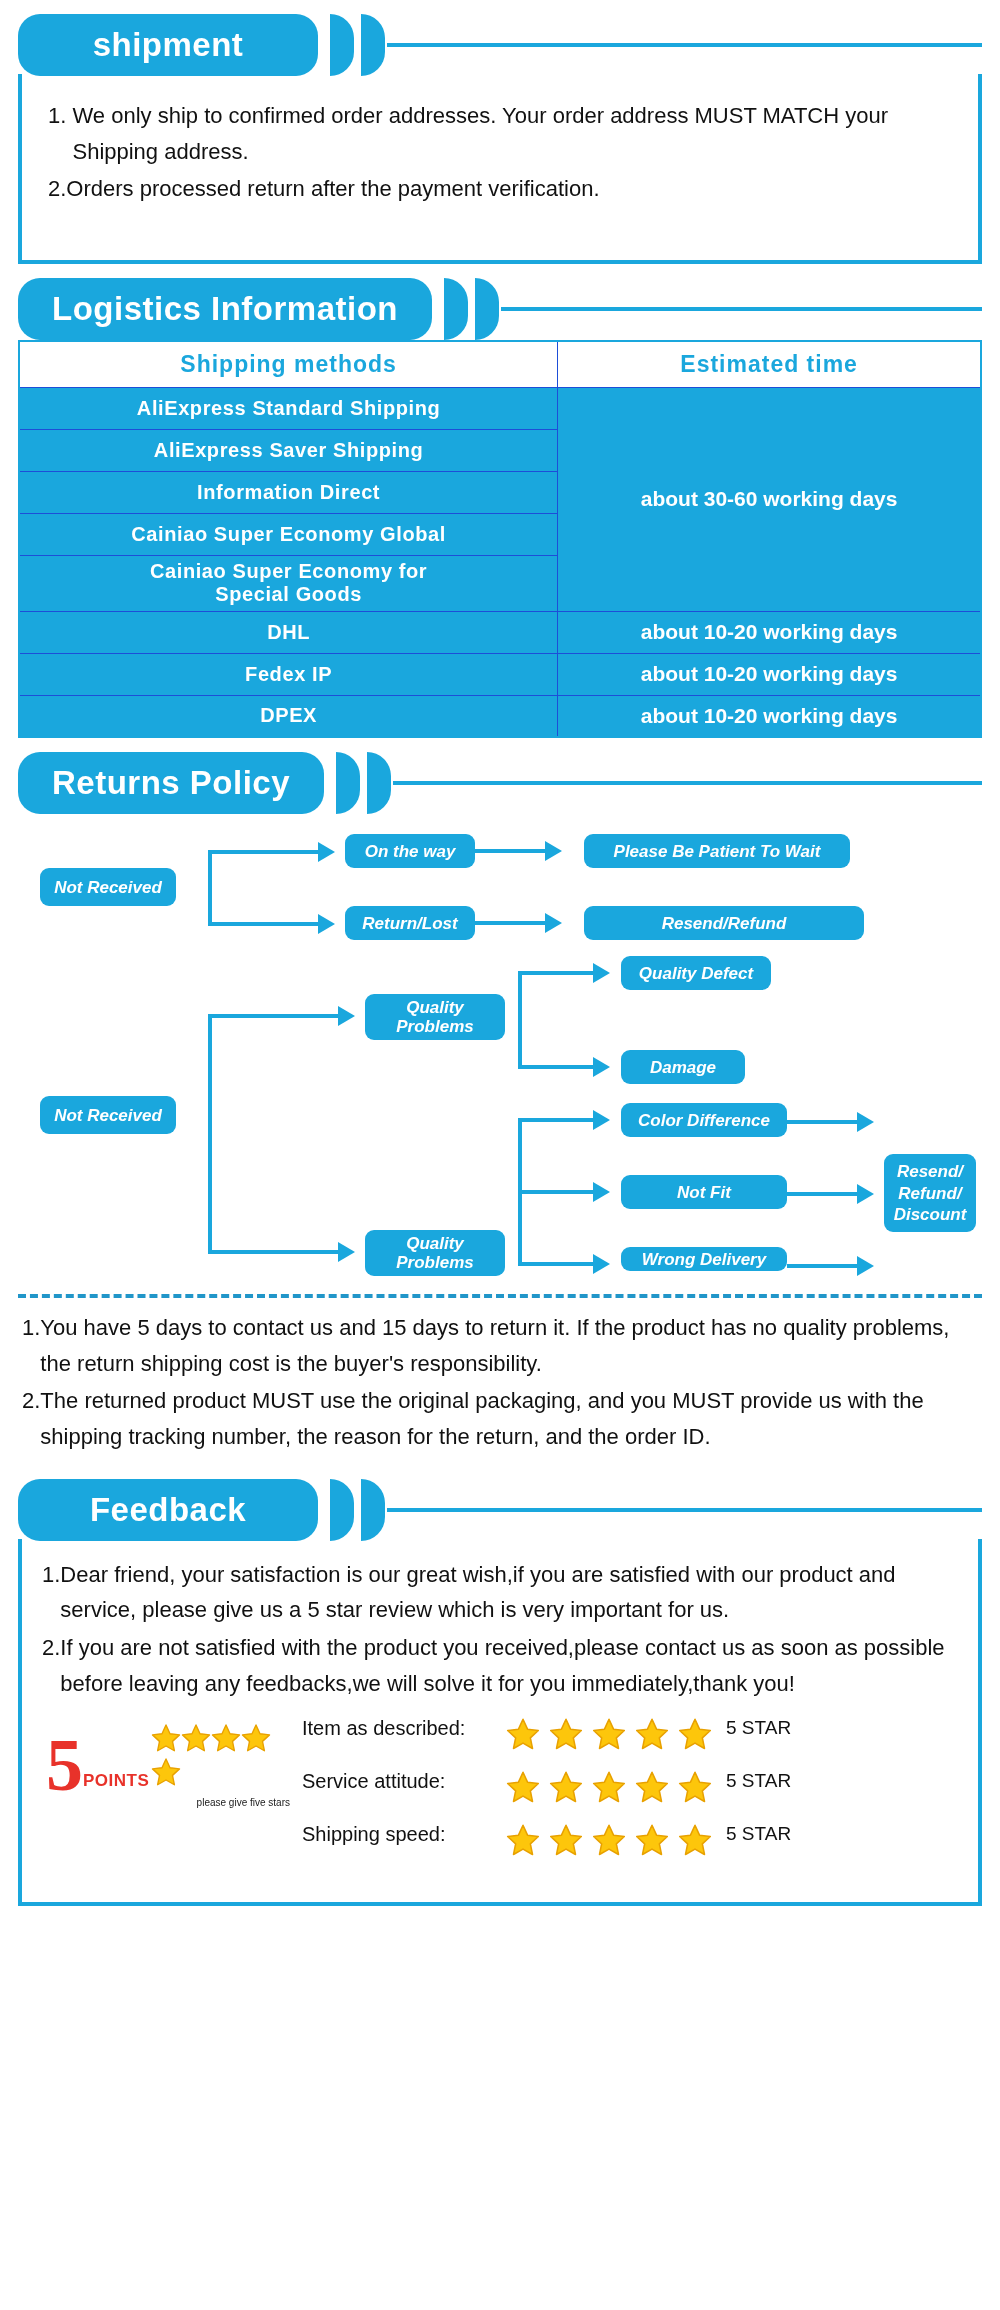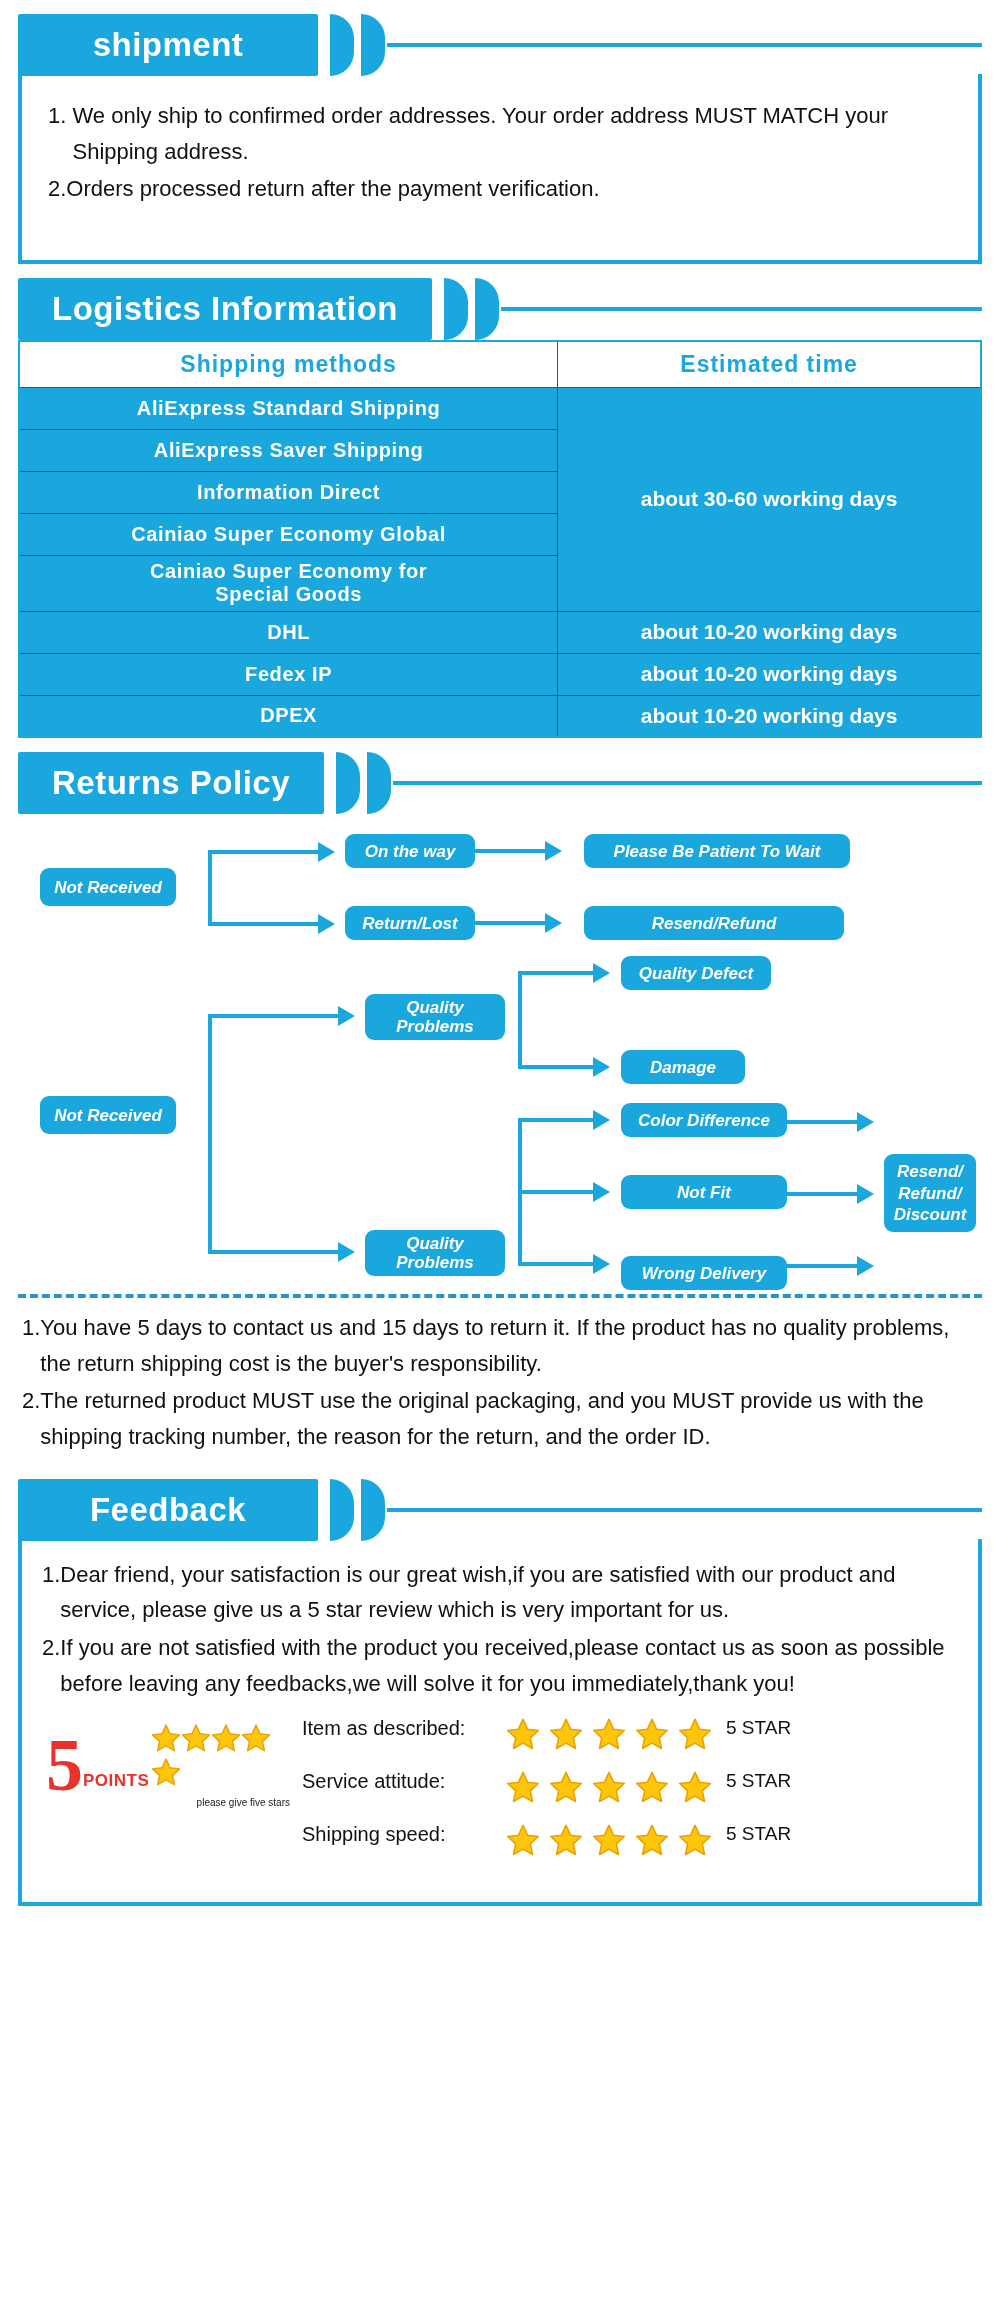--- a/index.html
+++ b/index.html
@@ -14,21 +14,21 @@
   
   .sec-head {
     display: flex;
     align-items: stretch;
     height: 62px;
     margin-top: 14px;
     position: relative;
   }
   .sec-head .pill {
     background: #1aa7dd;
-    border-radius: 2px;
+    border-radius: 22px;
     display: flex;
     align-items: center;
     justify-content: center;
     padding: 0 34px;
     min-width: 300px;
   }
   .sec-head .pill span {
     color: #ffffff;
     font-size: 33px;
     font-weight: bold;
@@ -274,21 +274,21 @@
 
       <div class="fbox" style="left:327px; top:12px; width:130px; height:34px;">On the way</div>
       <div class="fbox" style="left:327px; top:84px; width:130px; height:34px;">Return/Lost</div>
 
       <div class="fline" style="left:457px; top:27px; width:70px; height:4px;"></div>
       <div class="fline" style="left:457px; top:99px; width:70px; height:4px;"></div>
       <div class="farrow" style="left:527px; top:19px;"></div>
       <div class="farrow" style="left:527px; top:91px;"></div>
 
       <div class="fbox" style="left:566px; top:12px; width:266px; height:34px;">Please Be Patient To Wait</div>
-      <div class="fbox" style="left:566px; top:84px; width:260px; height:34px;">Resend/Refund</div>
+      <div class="fbox" style="left:566px; top:84px; width:280px; height:34px;">Resend/Refund</div>
     </div>
 
     <div class="flow" style="height:330px; margin-top:4px;">
       <div class="fbox" style="left:22px; top:140px; width:136px; height:38px;">Not Received</div>
 
       <div class="fline" style="left:190px; top:58px; width:4px; height:240px;"></div>
       <div class="fline" style="left:190px; top:58px; width:130px; height:4px;"></div>
       <div class="fline" style="left:190px; top:294px; width:130px; height:4px;"></div>
       <div class="farrow" style="left:320px; top:50px;"></div>
       <div class="farrow" style="left:320px; top:286px;"></div>
@@ -309,21 +309,21 @@
       <div class="fline" style="left:500px; top:162px; width:4px; height:148px;"></div>
       <div class="fline" style="left:500px; top:162px; width:75px; height:4px;"></div>
       <div class="fline" style="left:500px; top:234px; width:75px; height:4px;"></div>
       <div class="fline" style="left:500px; top:306px; width:75px; height:4px;"></div>
       <div class="farrow" style="left:575px; top:154px;"></div>
       <div class="farrow" style="left:575px; top:226px;"></div>
       <div class="farrow" style="left:575px; top:298px;"></div>
 
       <div class="fbox" style="left:603px; top:147px; width:166px; height:34px;">Color Difference</div>
       <div class="fbox" style="left:603px; top:219px; width:166px; height:34px;">Not Fit</div>
-      <div class="fbox" style="left:603px; top:300px; width:166px; height:34px;">Wrong Delivery</div>
+      <div class="fbox" style="left:603px; top:291px; width:166px; height:24px;">Wrong Delivery</div>
 
       <div class="fline" style="left:769px; top:164px; width:70px; height:4px;"></div>
       <div class="fline" style="left:769px; top:236px; width:70px; height:4px;"></div>
       <div class="fline" style="left:769px; top:308px; width:70px; height:4px;"></div>
       <div class="farrow" style="left:839px; top:156px;"></div>
       <div class="farrow" style="left:839px; top:228px;"></div>
       <div class="farrow" style="left:839px; top:300px;"></div>
       <div class="fbox" style="left:866px; top:198px; width:92px; height:78px; white-space:pre-line; line-height:1.25;">Resend/
 Refund/
 Discount</div>

